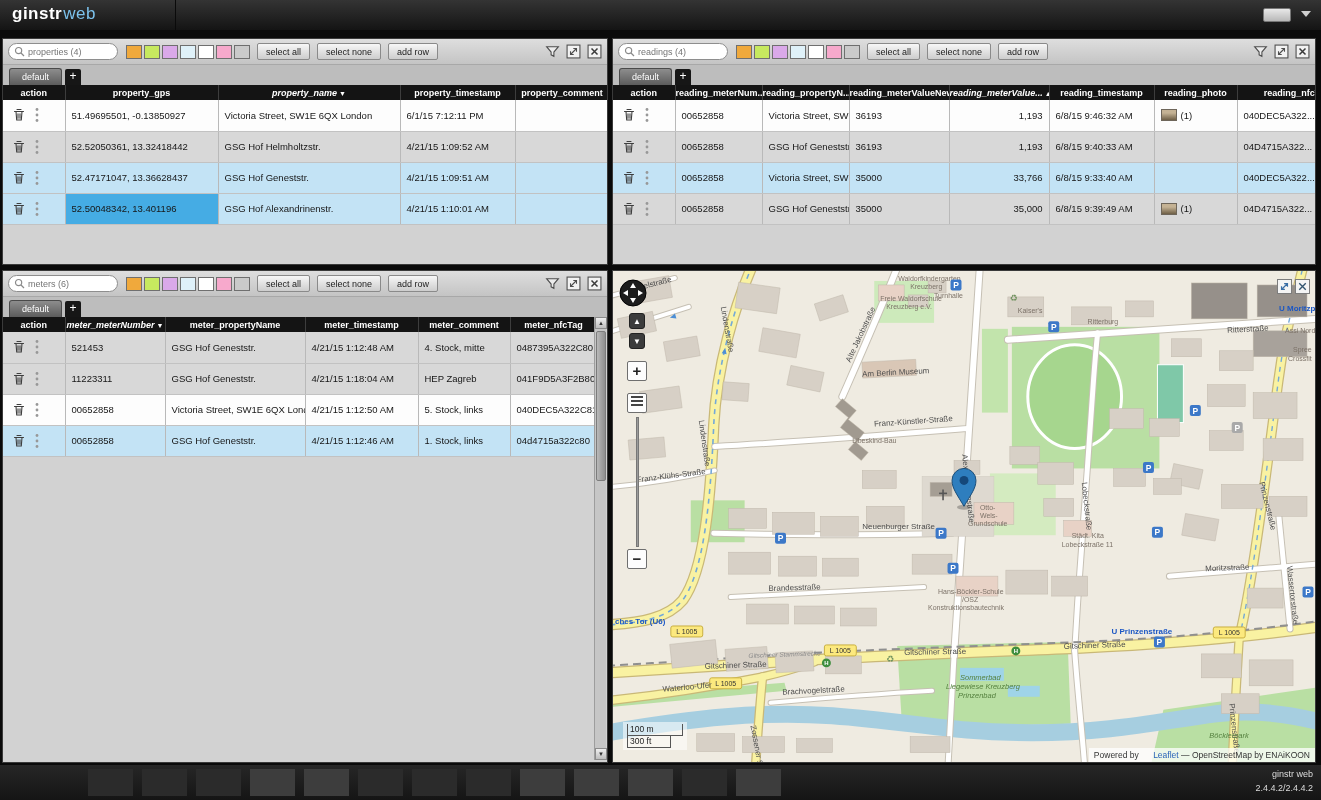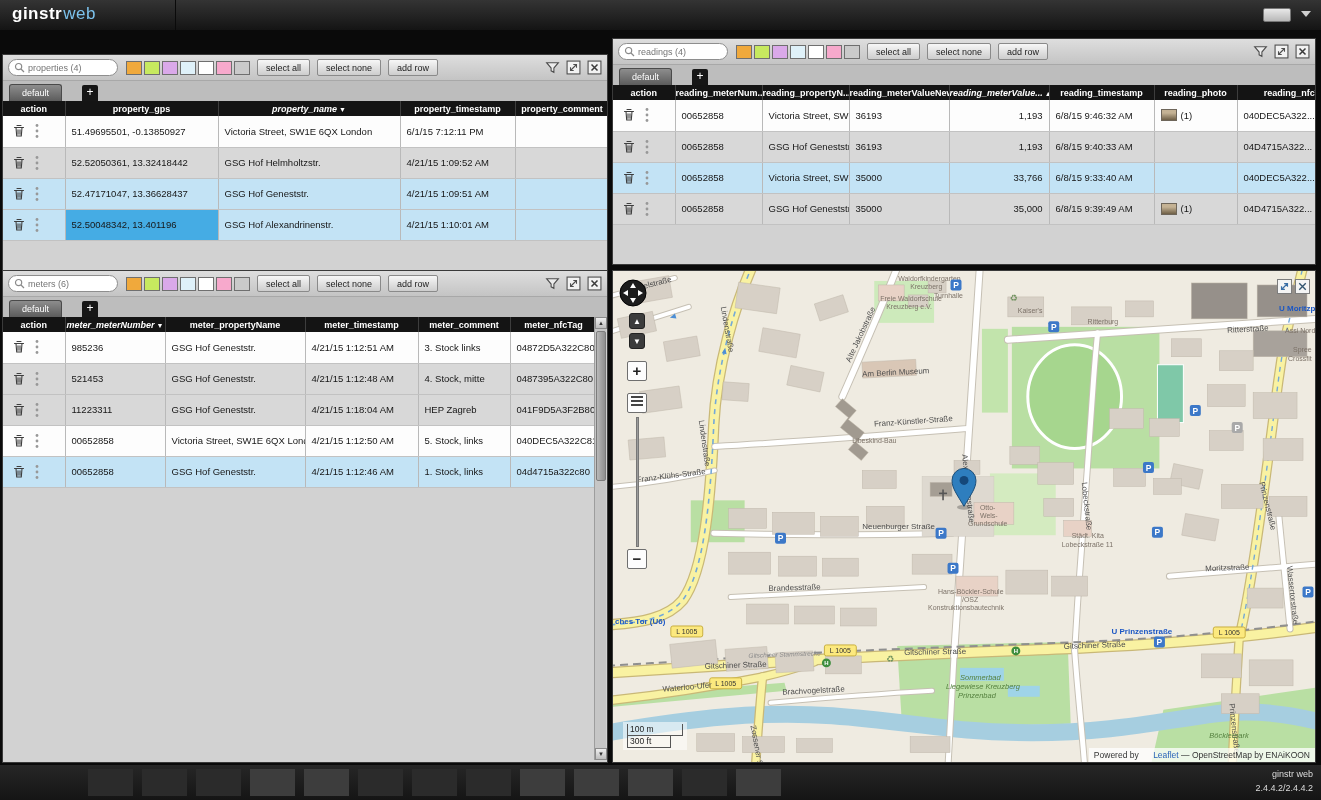--- a/index.html
+++ b/index.html
@@ -14,42 +14,42 @@
           color:#fff; letter-spacing:.5px; }
   .logo .accent { color:#7cc2ec; font-weight:normal; margin-left:1px; }
   .topbar-widget { position:absolute; right:30px; top:8px; width:28px; height:14px;
                    background:linear-gradient(#e8e8e8,#b8b8b8); border:1px solid #777; border-radius:2px; }
   .caret { position:absolute; right:10px; top:11px; width:0; height:0;
            border-left:5px solid transparent; border-right:5px solid transparent; border-top:6px solid #cfcfcf; }
 
   
   .workspace { position:absolute; top:30px; left:0; right:0; bottom:35px; background:#0a0a0a; }
   .panel { position:absolute; background:#d2d2d2; border:1px solid #3a3a3a; overflow:hidden; }
-  #panel-properties { left:2px;   top:24px;   width:606px; height:227px; }
+  #panel-properties { left:2px;   top:8px;   width:606px; height:227px; }
   #panel-readings   { left:612px; top:8px;   width:704px; height:227px; }
   #panel-meters     { left:2px;   top:240px; width:606px; height:493px; }
   #panel-map        { left:612px; top:240px; width:704px; height:493px; background:#efebe1; }
 
   
   .toolbar { display:flex; align-items:center; height:26px; padding:0 5px; gap:4px;
              background:linear-gradient(#dedede,#c4c4c4); border-bottom:1px solid #a8a8a8; }
   .search { width:110px; height:17px; background:#fff; border:1px solid #8e8e8e;
             border-radius:9px; display:flex; align-items:center; padding:0 5px; gap:3px; flex:none; }
   .search svg { flex:none; }
   .search input { border:0; outline:0; width:100%; font-size:9px; color:#666; background:transparent; }
   .swatches { display:flex; gap:2px; margin-left:4px; }
   .swatch { width:16px; height:14px; border:1px solid #6f6f6f; }
   .tbtn { height:17px; font-size:9px; padding:0 8px; margin-left:3px; color:#222;
           background:linear-gradient(#f7f7f7,#cdcdcd); border:1px solid #8a8a8a; border-radius:2px; }
   .toolbar-spacer { flex:1; }
   .hicon { width:15px; height:15px; margin-left:2px; }
 
   
   .tabbar { height:20px; background:#bdbdbd; display:flex; align-items:flex-end;
-            padding-left:6px; gap:20px; }
+            padding-left:6px; gap:3px; }
   .tab { height:17px; background:linear-gradient(#8d8d8d,#5c5c5c); color:#fff; font-size:9px;
          padding:3px 12px 0; border-radius:3px 3px 0 0; border:1px solid #4a4a4a; border-bottom:none; }
   .tab-add { width:16px; height:16px; background:#161616; color:#fff; text-align:center;
              line-height:14px; font-size:12px; border-radius:2px 2px 0 0; }
 
   
   table { border-collapse:collapse; table-layout:fixed; font-size:9.5px; color:#161616; }
   thead th { background:#141414; color:#fff; height:15px; font-size:9px; font-weight:bold;
              text-align:center; border-right:1px solid #3d3d3d; overflow:hidden; white-space:nowrap; }
   th.sorted { font-style:italic; }
@@ -478,37 +478,20 @@
           <tr>
         <th>action</th>
         <th class="sorted"><span>meter_meterNumber</span><span class="sortglyph">▼</span></th>
         <th>meter_propertyName</th>
         <th>meter_timestamp</th>
         <th>meter_comment</th>
         <th>meter_nfcTag</th>
       </tr>
         </thead>
       <tbody>
-        <tr class="r-white">
-          <td class="c-action">
-              <div class="action-wrap">
-                <svg width="14" height="14">
-                  <use href="#i-trash"></use>
-                </svg>
-                <svg width="4" height="16">
-                  <use href="#i-dots"></use>
-                </svg>
-              </div>
-            </td>
-          <td>985236</td>
-          <td>GSG Hof Geneststr.</td>
-          <td>4/21/15 1:12:51 AM</td>
-          <td>3. Stock links</td>
-          <td>04872D5A322C80</td>
-        </tr>
         <tr class="r-gray">
           <td class="c-action">
               <div class="action-wrap">
                 <svg width="14" height="14">
                   <use href="#i-trash"></use>
                 </svg>
                 <svg width="4" height="16">
                   <use href="#i-dots"></use>
                 </svg>
               </div>

